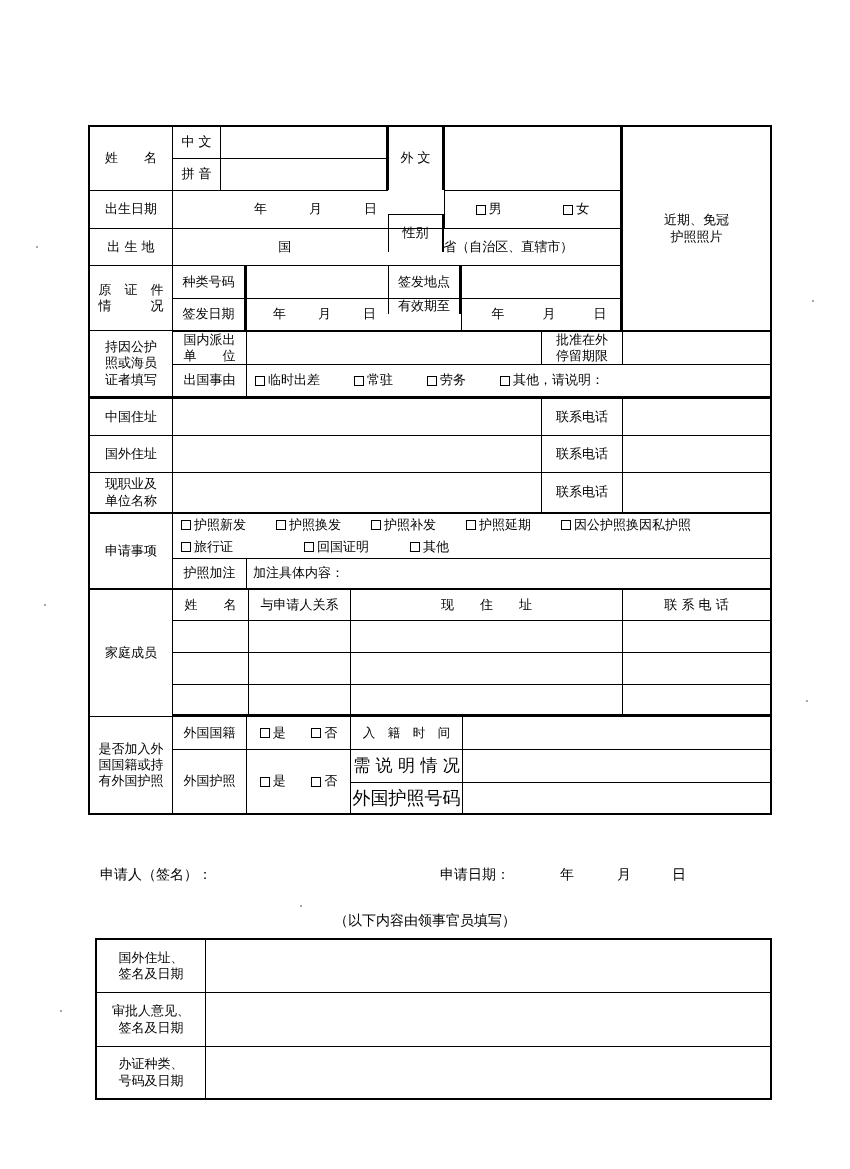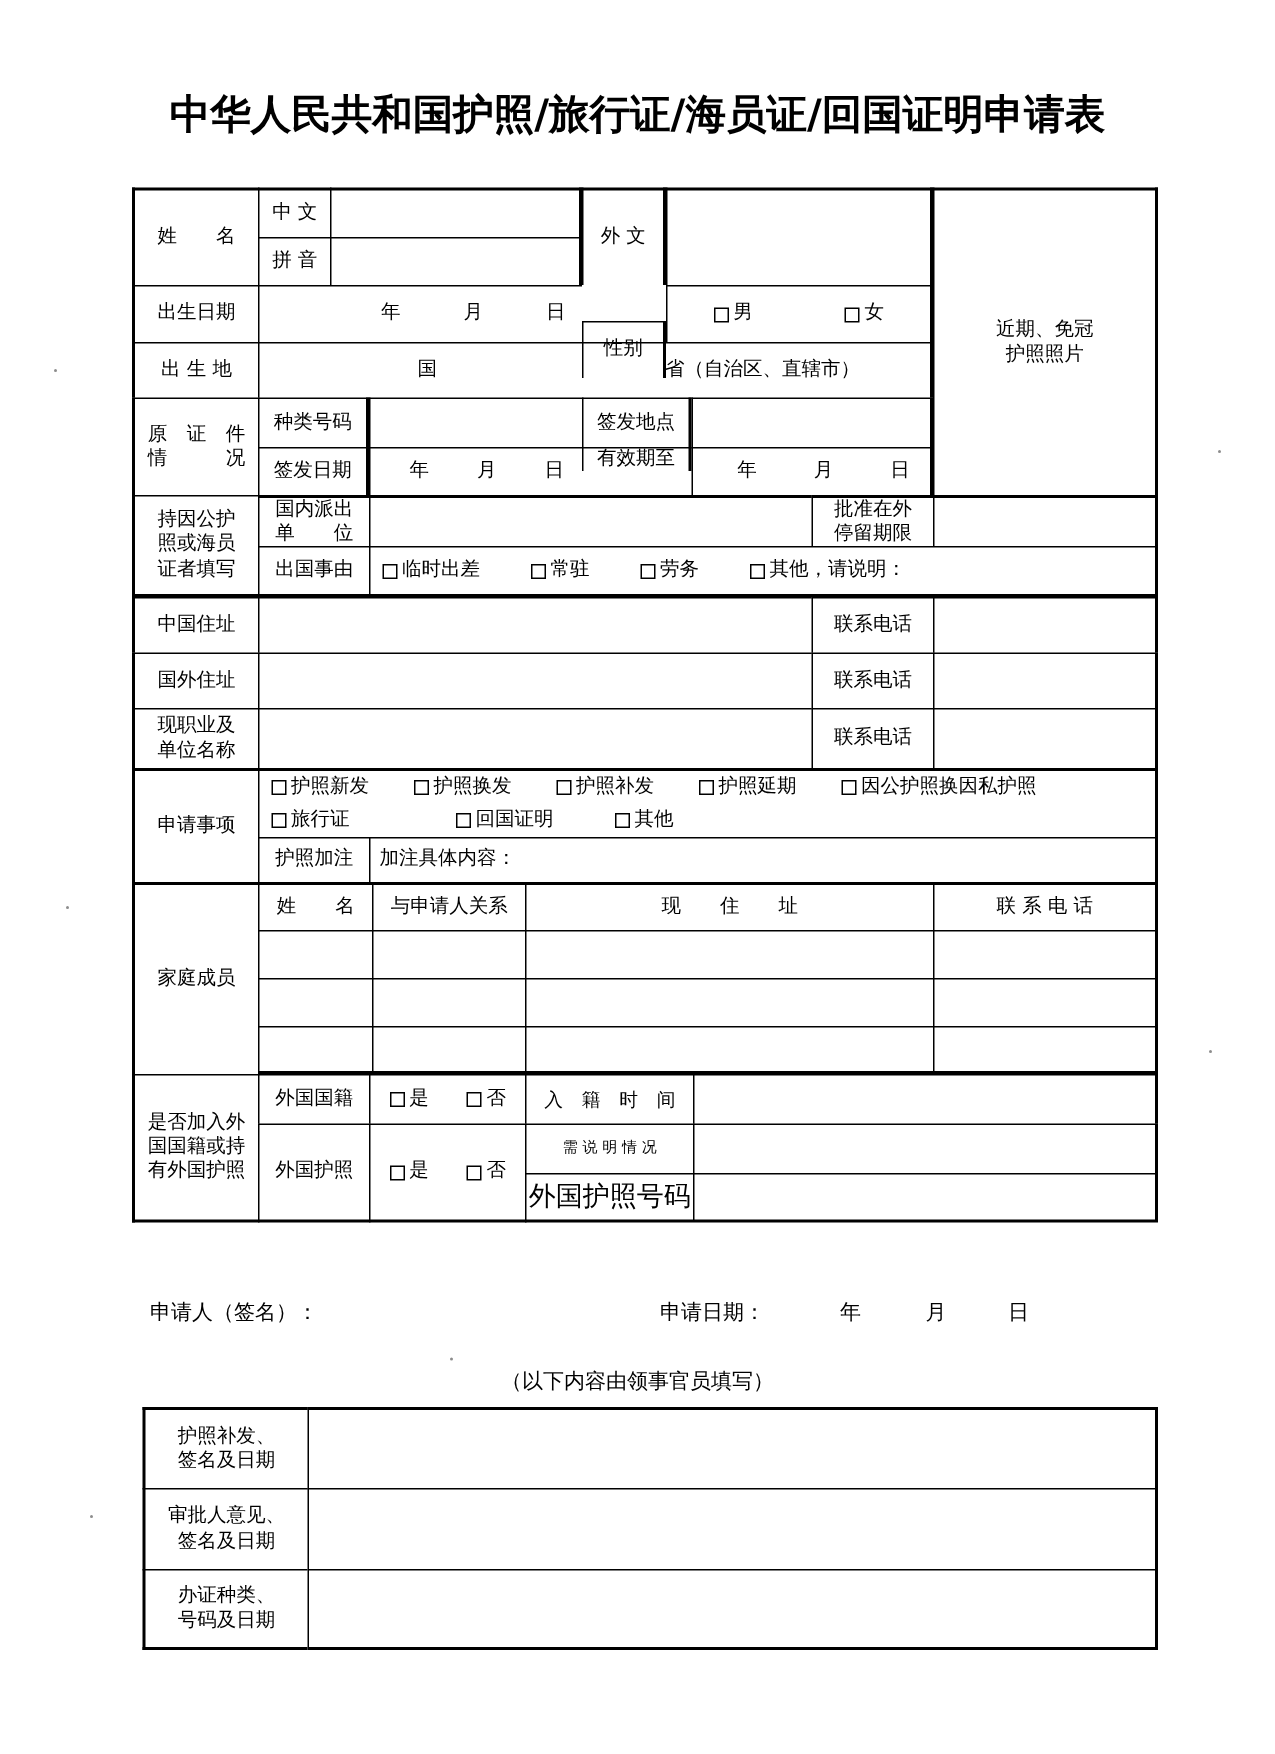--- a/index.html
+++ b/index.html
@@ -66,21 +66,20 @@
   .ftext.serif{font-family:"DejaVu Serif","Liberation Serif",serif;}
 
   
   .speck{position:absolute;background:#000;opacity:.45;border-radius:50%;}
 </style>
 </head>
 <body>
 
 <div class="page">
 
-  <div class="title">中华人民共和国护照/旅行证/海员证/回国证明申请表</div>
 
   <div class="tbl">
 
     <div class="cell thick thicktop" style="left:88px;top:125px;width:84px;height:65px;">姓　　名</div>
 
     <div class="cell thicktop" style="left:172px;top:125px;width:48px;height:33px;">中 文</div>
     <div class="cell rt2 thicktop" style="left:220px;top:125px;width:168px;height:33px;"></div>
 
     <div class="cell" style="left:172px;top:158px;width:48px;height:32px;">拼 音</div>
     <div class="cell rt2" style="left:220px;top:158px;width:168px;height:32px;"></div>
@@ -315,41 +314,41 @@
           <span class="cb"></span>
           <span>是</span>
         </span>
         <span class="opt">
           <span class="cb"></span>
           <span>否</span>
         </span>
       </div>
     </div>
 
-    <div class="cell" style="left:350px;top:749px;width:112px;height:33px;font-size:10px;">需 说 明 情 况</div>
+    <div class="cell" style="left:350px;top:749px;width:112px;height:33px;font-size:17px;">需 说 明 情 况</div>
     <div class="cell rt2" style="left:462px;top:749px;width:310px;height:33px;"></div>
 
     <div class="cell bt2" style="left:350px;top:782px;width:112px;height:33px;font-size:18px;">外国护照号码</div>
     <div class="cell rt2 bt2" style="left:462px;top:782px;width:310px;height:33px;"></div>
 
   </div>
 
 
   <div class="ftext serif" style="left:100px;top:866px;font-size:14px;">申请人（签名）：</div>
 
   <div class="ftext serif" style="left:440px;top:866px;font-size:14px;">申请日期：</div>
   <div class="ftext serif" style="left:560px;top:866px;font-size:14px;">年</div>
   <div class="ftext serif" style="left:617px;top:866px;font-size:14px;">月</div>
   <div class="ftext serif" style="left:672px;top:866px;font-size:14px;">日</div>
 
   <div class="ftext serif" style="left:0;top:912px;width:850px;text-align:center;font-size:14px;">（以下内容由领事官员填写）</div>
 
   <div class="tbl">
     <div class="cell thick thicktop two-line" style="left:95px;top:938px;width:110px;height:54px;">
-      <div>护照补发、</div>
+      <div>国外住址、</div>
       <div>签名及日期</div>
     </div>
     <div class="cell rt2 thicktop" style="left:205px;top:938px;width:567px;height:54px;"></div>
 
     <div class="cell thick two-line" style="left:95px;top:992px;width:110px;height:54px;">
       <div>审批人意见、</div>
       <div>签名及日期</div>
     </div>
     <div class="cell rt2" style="left:205px;top:992px;width:567px;height:54px;"></div>
 

